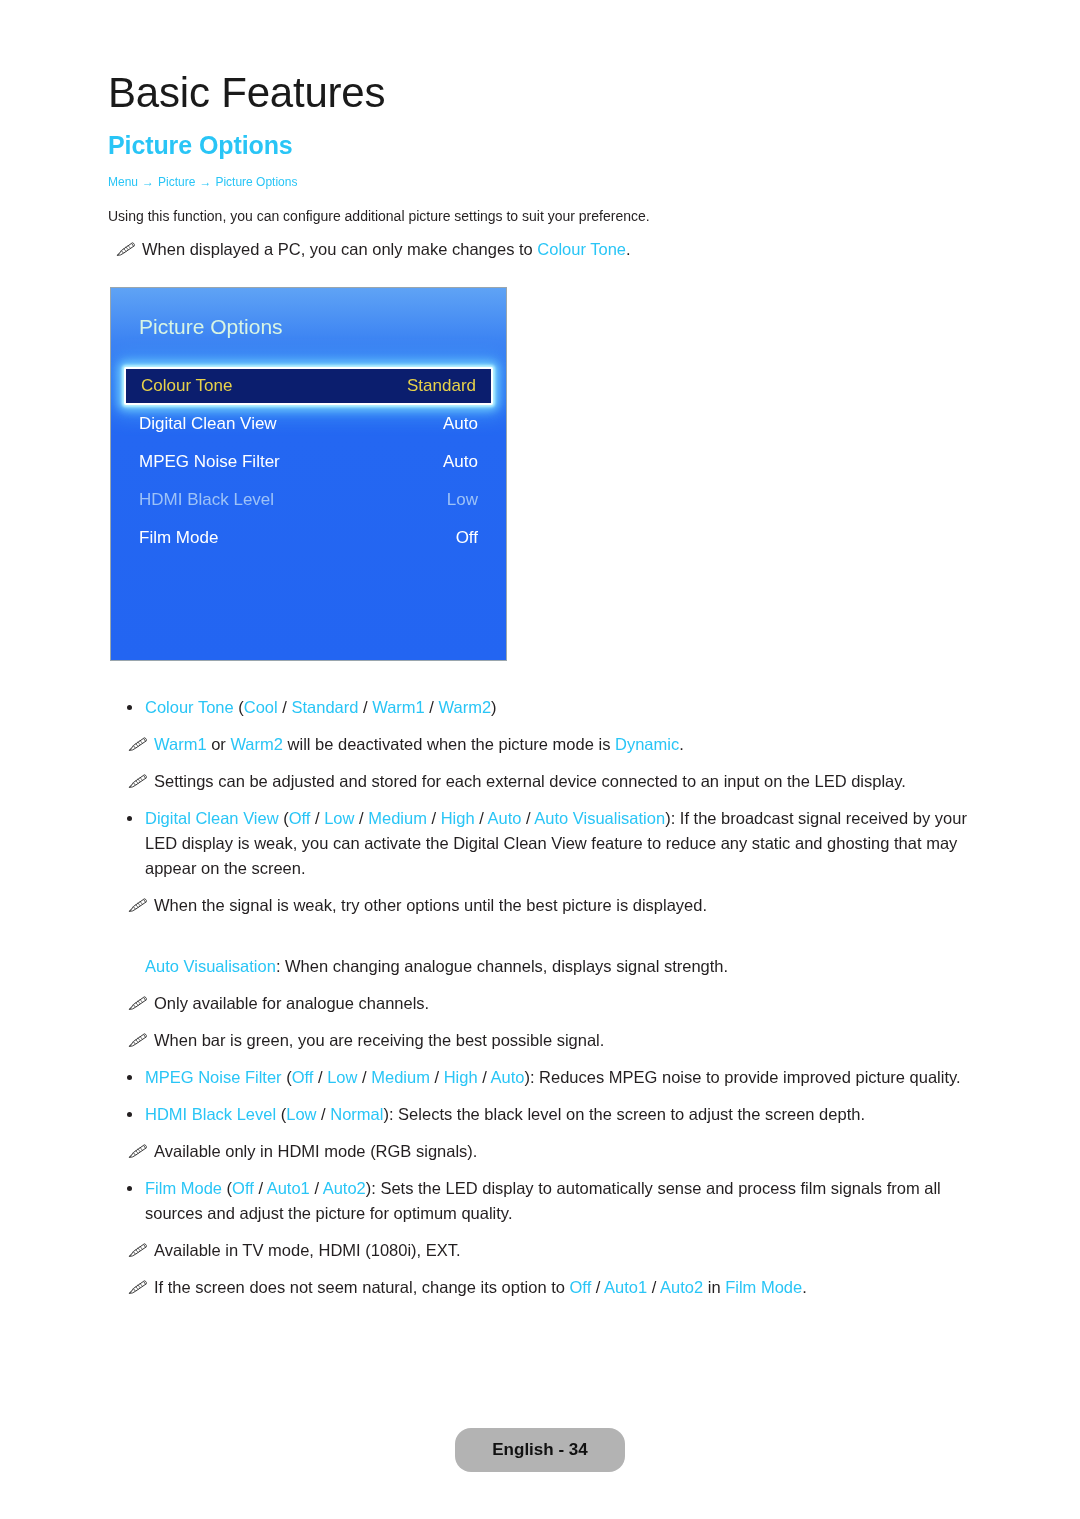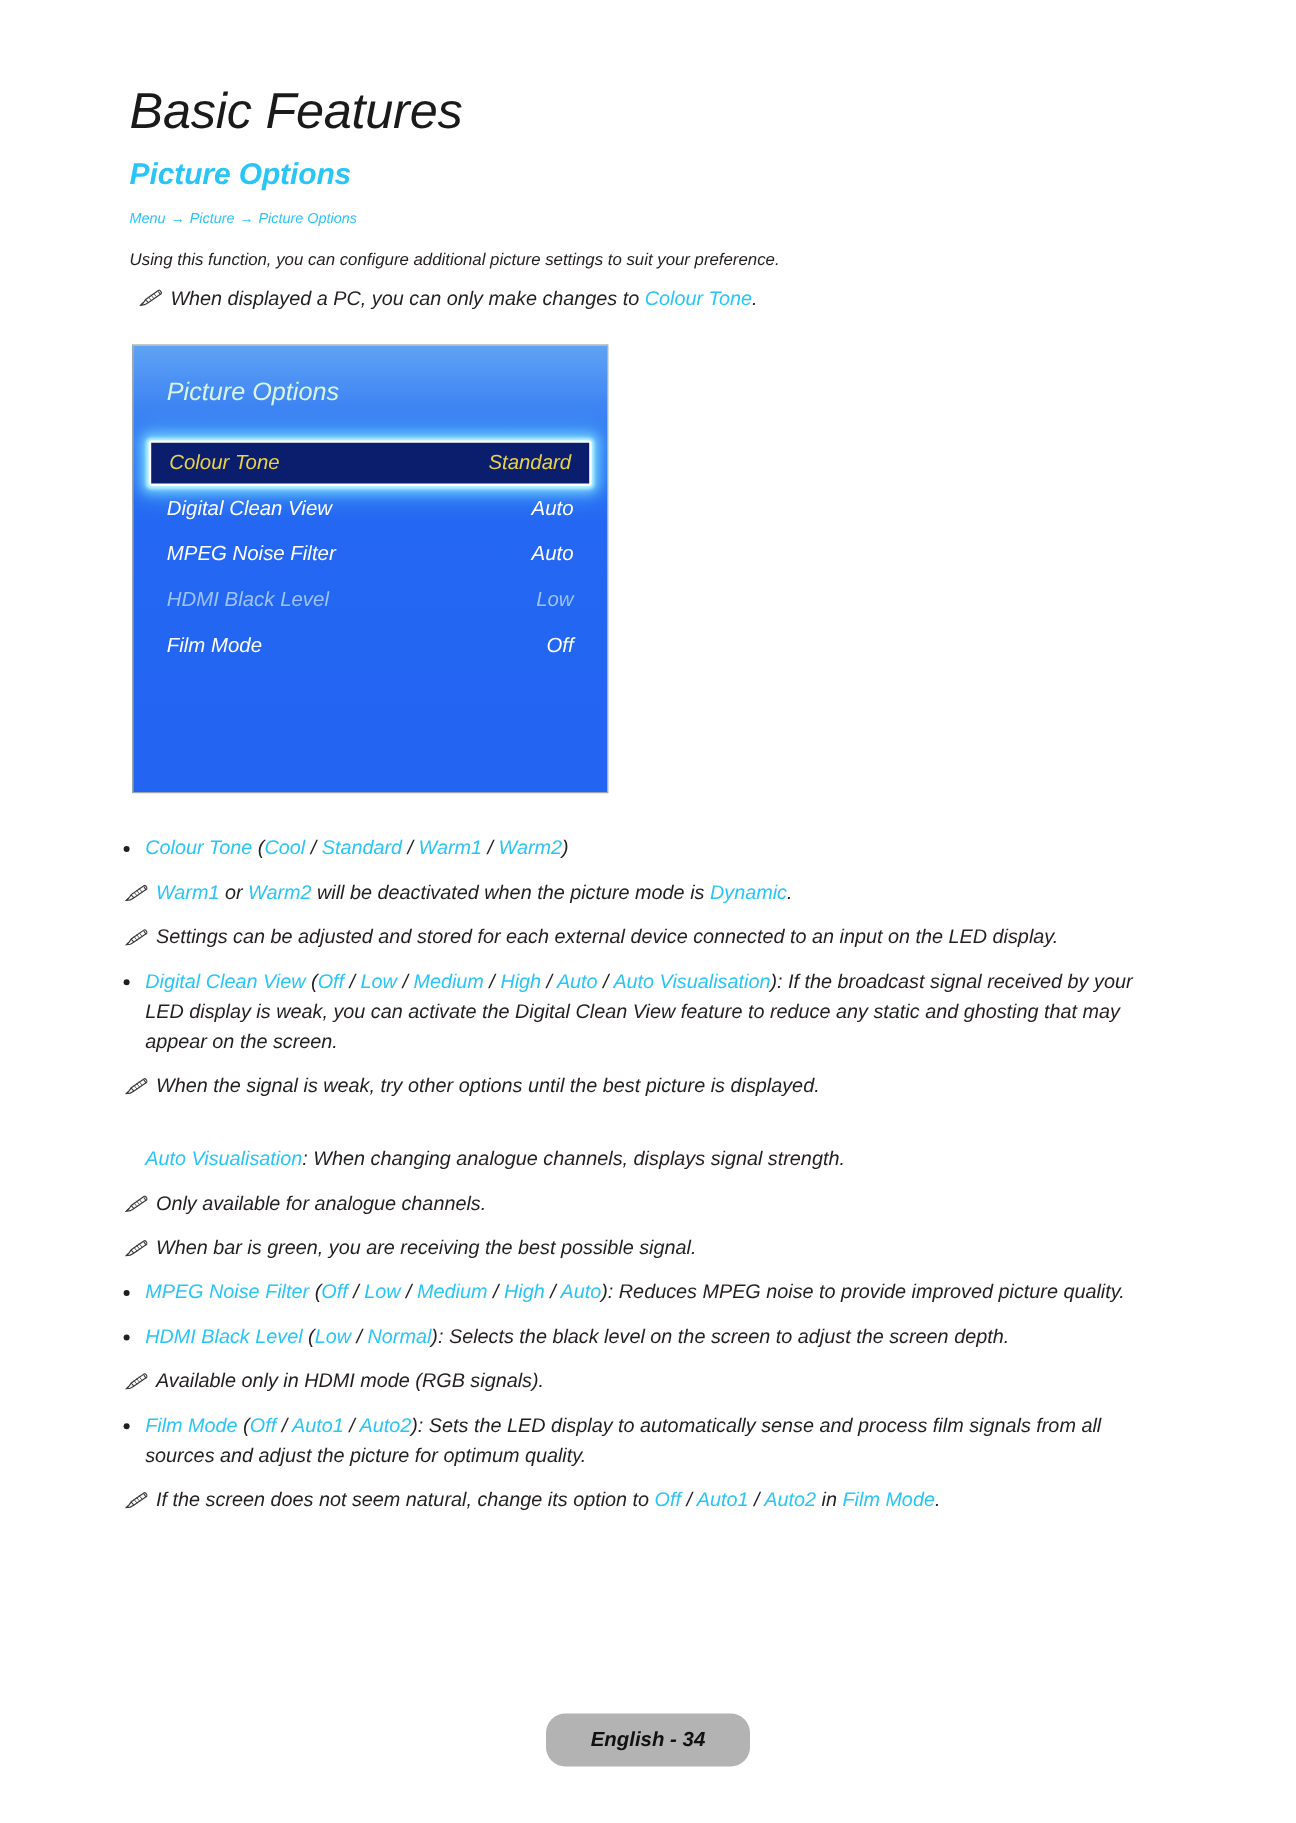--- a/index.html
+++ b/index.html
@@ -15,21 +15,20 @@
     color: #231f20;
     overflow: hidden;
   }
 
   .page {
     position: absolute;
     left: 0; top: 0;
     width: 1080px;
     height: 1168px;
     background: #ffffff;
-    font-style: italic;
   }
 
   
   .chapter-title {
     position: absolute;
     left: 108px;
     top: 70px;
     font-size: 42px;
     font-weight: 300;
     letter-spacing: -0.2px;
@@ -149,21 +148,21 @@
     box-sizing: border-box;
   }
   .osd-row.selected .osd-label,
   .osd-row.selected .osd-value {
     color: #e8d24a;
   }
 
   
   .body-block {
     position: absolute;
-    left: 96px;
+    left: 120px;
     width: 880px;
   }
   .bullet-item {
     position: relative;
     padding-left: 25px;
     font-size: 16.5px;
     line-height: 25px;
     color: #231f20;
     margin-bottom: 12px;
   }
@@ -368,20 +367,31 @@
           <path d="M1.3 13.3 L3.4 11.2" stroke="#3a3a3a" stroke-width="0.9" fill="none"></path>
           <path d="M7.6 6.4 L10.3 9.7 M9.7 4.7 L12.4 8.0 M11.8 3.2 L14.5 6.4" stroke="#3a3a3a" stroke-width="0.7" fill="none"></path>
         </svg>
       </span><span>Available only in HDMI mode (RGB signals).</span>
     </div>
 
     <div class="bullet-item">
       <span class="cy">Film Mode</span><span> (</span><span class="cy">Off</span><span> / </span><span class="cy">Auto1</span><span> / </span><span class="cy">Auto2</span><span>): Sets the LED display to automatically sense and process film signals from all sources and adjust the picture for optimum quality.</span>
     </div>
 
+    <div class="note-item">
+      <span class="pencil">
+        <svg viewBox="0 0 19 14" width="19" height="14" aria-hidden="true">
+          <path d="M17.4 1.2 L18.3 2.4 C18.7 3 18.6 3.6 18 4 L7.4 11.3 L4.6 12.9 L1.2 13.4 L3.6 11.1 L5.4 8.5 L15.9 1.1 C16.5 0.7 17 0.7 17.4 1.2 Z" fill="#ffffff" stroke="#3a3a3a" stroke-width="1"></path>
+          <path d="M15.9 1.9 L17.8 4.6" stroke="#3a3a3a" stroke-width="0.9" fill="none"></path>
+          <path d="M5.3 8.7 L7.6 11.2" stroke="#3a3a3a" stroke-width="0.9" fill="none"></path>
+          <path d="M1.3 13.3 L3.4 11.2" stroke="#3a3a3a" stroke-width="0.9" fill="none"></path>
+          <path d="M7.6 6.4 L10.3 9.7 M9.7 4.7 L12.4 8.0 M11.8 3.2 L14.5 6.4" stroke="#3a3a3a" stroke-width="0.7" fill="none"></path>
+        </svg>
+      </span><span>Available in TV mode, HDMI (1080i), EXT.</span>
+    </div>
 
     <div class="note-item">
       <span class="pencil">
         <svg viewBox="0 0 19 14" width="19" height="14" aria-hidden="true">
           <path d="M17.4 1.2 L18.3 2.4 C18.7 3 18.6 3.6 18 4 L7.4 11.3 L4.6 12.9 L1.2 13.4 L3.6 11.1 L5.4 8.5 L15.9 1.1 C16.5 0.7 17 0.7 17.4 1.2 Z" fill="#ffffff" stroke="#3a3a3a" stroke-width="1"></path>
           <path d="M15.9 1.9 L17.8 4.6" stroke="#3a3a3a" stroke-width="0.9" fill="none"></path>
           <path d="M5.3 8.7 L7.6 11.2" stroke="#3a3a3a" stroke-width="0.9" fill="none"></path>
           <path d="M1.3 13.3 L3.4 11.2" stroke="#3a3a3a" stroke-width="0.9" fill="none"></path>
           <path d="M7.6 6.4 L10.3 9.7 M9.7 4.7 L12.4 8.0 M11.8 3.2 L14.5 6.4" stroke="#3a3a3a" stroke-width="0.7" fill="none"></path>
         </svg>

